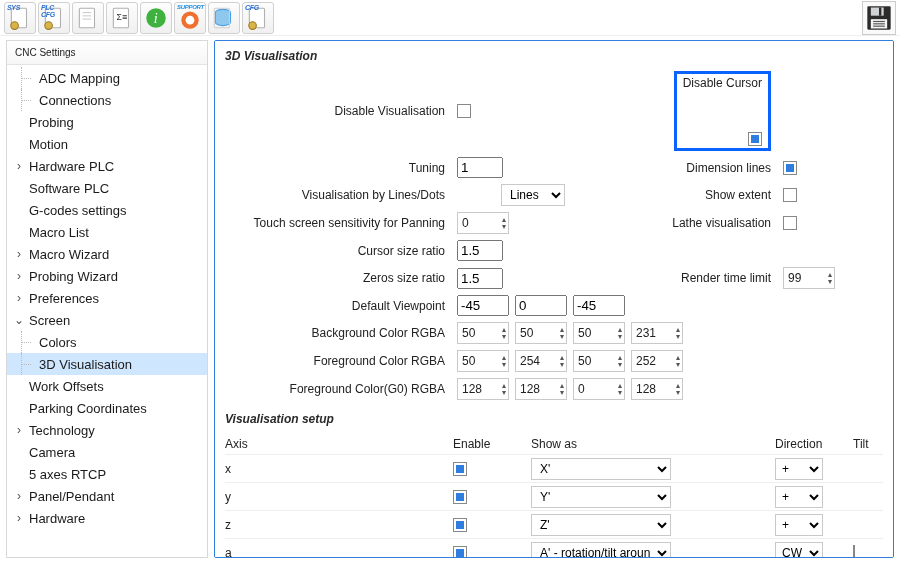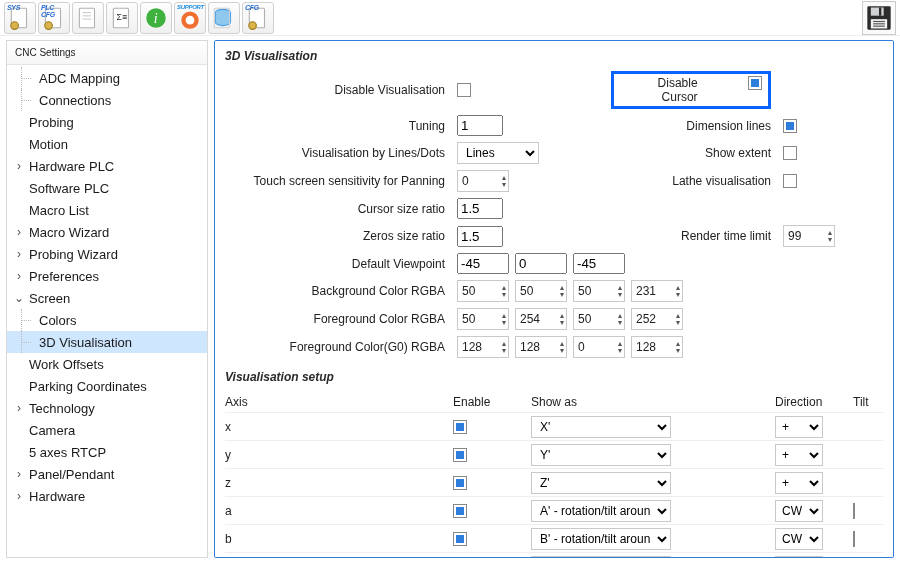--- a/index.html
+++ b/index.html
@@ -29,24 +29,24 @@
   .section-title { font-weight:bold; font-style:italic; color:#2a2a2a; margin:2px 0 8px 0; font-size:12px; }
   .form-grid { display:grid; grid-template-columns: 220px 1fr 160px 100px; column-gap:12px; row-gap:6px; align-items:center; }
   .lbl { text-align:right; color:#222; font-size:12px; }
   .lbl-right { text-align:right; color:#222; font-size:12px; }
   .ctrl-row { display:flex; gap:6px; align-items:center; }
   input[type=text].txt, .spin, select.sel { height:22px; border:1px solid #c9c9c9; background:#fff; font-size:12px; padding:0 4px; }
   .txt { width:46px; }
   .spin { width:52px; display:flex; align-items:center; padding:0 2px 0 4px; justify-content:space-between; }
   .spin .sv { flex:1; }
   .spin .sarrows { font-size:8px; line-height:7px; color:#555; display:flex; flex-direction:column; align-items:center; }
-  select.sel { width:82px; }
+  select.sel { width:64px;margin-left:44px; }
   .chk { width:14px; height:14px; border:1px solid #888; display:inline-flex; align-items:center; justify-content:center; background:#fff; }
   .chk.on::after { content:""; width:8px; height:8px; background:#2f7ddd; }
-  .highlight-box { border:3px solid #0a63ff; padding:2px 6px; display:flex; align-items:flex-start; gap:22px; background:#fff; }
+  .highlight-box { border:3px solid #0a63ff; padding:2px 6px; display:flex; align-items:flex-end; gap:14px; background:#fff;flex-direction:column; }
   
   .vtable { width:100%; margin-top:4px; }
   .vtable .hdr, .vtable .vrow { display:grid; grid-template-columns: 210px 60px 200px 1fr 60px 30px; align-items:center; column-gap:18px; padding:3px 0; }
   .vtable .hdr { font-size:12px; color:#222; border-bottom:0; }
   .vtable .vrow { border-top:1px solid #eee; height:28px; }
   select.wide { height:22px; border:1px solid #c9c9c9; background:#fff; font-size:12px; width:140px; padding:0 4px; }
   select.dir { height:22px; border:1px solid #c9c9c9; background:#fff; font-size:12px; width:48px; padding:0 2px; }
   .tiltchk { width:14px; height:14px; border:1px solid #888; background:#fff; }
 </style>
 </head>
@@ -147,20 +147,24 @@
           <div class="node">
             <span class="expander">›</span>
             <span>Hardware PLC</span>
           </div>
           <div class="node">
             <span class="expander"></span>
             <span>Software PLC</span>
           </div>
           <div class="node">
             <span class="expander"></span>
+            <span>G-codes settings</span>
+          </div>
+          <div class="node">
+            <span class="expander"></span>
             <span>Macro List</span>
           </div>
           <div class="node">
             <span class="expander">›</span>
             <span>Macro Wizard</span>
           </div>
           <div class="node">
             <span class="expander">›</span>
             <span>Probing Wizard</span>
           </div>

